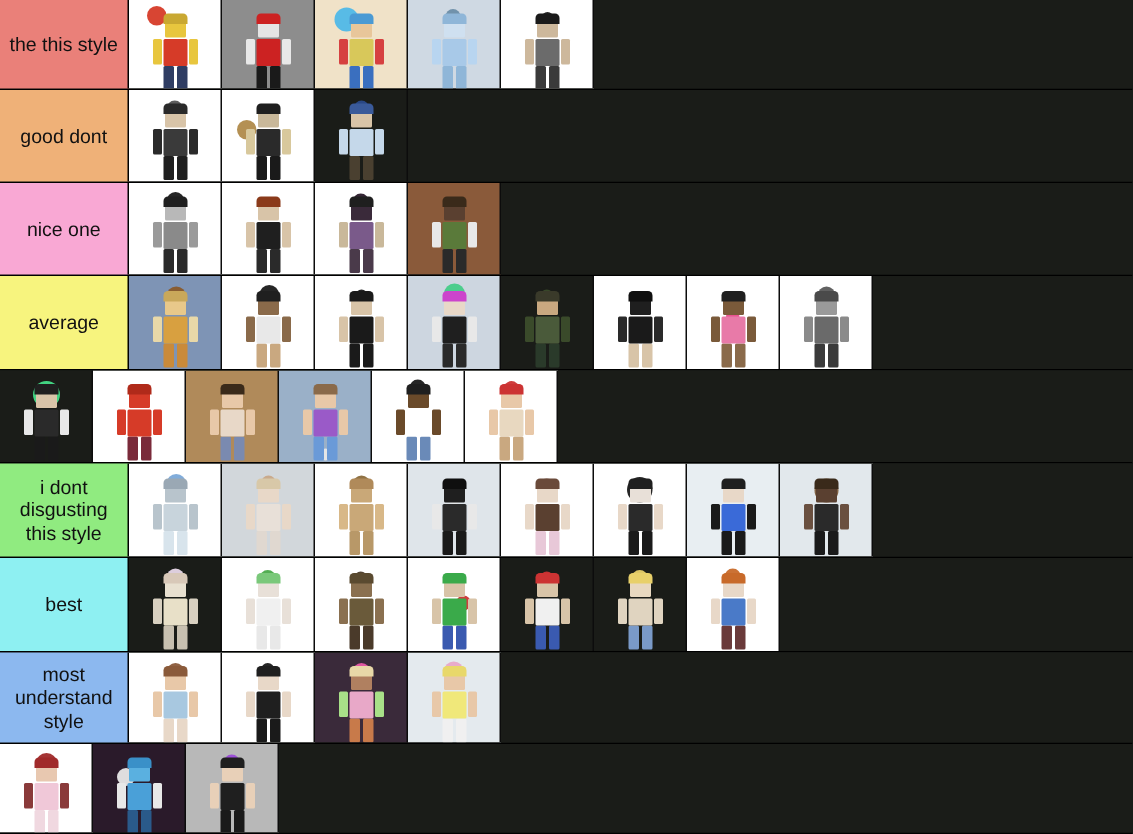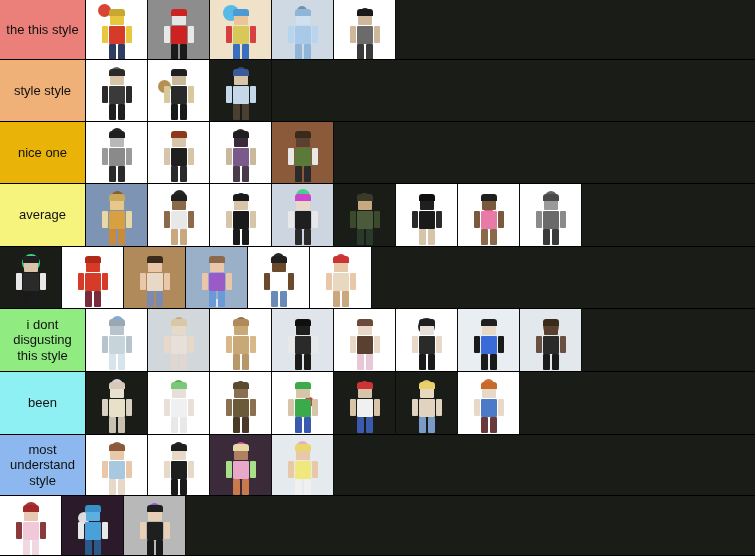--- a/index.html
+++ b/index.html
@@ -193,21 +193,21 @@
               <div class="fg-leg-l" style="background: rgb(58, 58, 58);"></div>
               <div class="fg-leg-r" style="background: rgb(58, 58, 58);"></div>
               <div class="fg-torso" style="background: rgb(107, 107, 107);"></div>
               <div class="fg-head" style="background: rgb(205, 184, 156);"></div>
               <div class="fg-hair" style="background: rgb(26, 26, 26);"></div>
             </div>
           </div>
         </div>
       </div>
       <div class="tier-row" style="height: 62px;">
-        <div class="tier-label" style="background: rgb(239, 177, 120);">style style</div>
+        <div class="tier-label" style="background: rgb(239, 177, 120);">good dont</div>
         <div class="tier-items">
           <div class="item" style="background: rgb(255, 255, 255);">
             <div class="figure">
               <div class="fg-acc" style="background: rgb(85, 85, 85); width: 11px; height: 11px; left: 11px; top: -5px;"></div>
               <div class="fg-arm-l" style="background: rgb(42, 42, 42);"></div>
               <div class="fg-arm-r" style="background: rgb(42, 42, 42);"></div>
               <div class="fg-leg-l" style="background: rgb(31, 31, 31);"></div>
               <div class="fg-leg-r" style="background: rgb(31, 31, 31);"></div>
               <div class="fg-torso" style="background: rgb(58, 58, 58);"></div>
               <div class="fg-head" style="background: rgb(216, 196, 168);"></div>
@@ -234,21 +234,21 @@
               <div class="fg-leg-l" style="background: rgb(74, 64, 48);"></div>
               <div class="fg-leg-r" style="background: rgb(74, 64, 48);"></div>
               <div class="fg-torso" style="background: rgb(197, 216, 234);"></div>
               <div class="fg-head" style="background: rgb(216, 196, 168);"></div>
               <div class="fg-hair" style="background: rgb(58, 90, 154);"></div>
             </div>
           </div>
         </div>
       </div>
       <div class="tier-row" style="height: 62px;">
-        <div class="tier-label" style="background: #eab308;">nice one</div>
+        <div class="tier-label" style="background: #f9a8d4;">nice one</div>
         <div class="tier-items">
           <div class="item" style="background: rgb(255, 255, 255);">
             <div class="figure">
               <div class="fg-acc" style="background: rgb(26, 26, 26); width: 12px; height: 12px; left: 11px; top: -6px;"></div>
               <div class="fg-arm-l" style="background: rgb(154, 154, 154);"></div>
               <div class="fg-arm-r" style="background: rgb(154, 154, 154);"></div>
               <div class="fg-leg-l" style="background: rgb(42, 42, 42);"></div>
               <div class="fg-leg-r" style="background: rgb(42, 42, 42);"></div>
               <div class="fg-torso" style="background: rgb(138, 138, 138);"></div>
               <div class="fg-head" style="background: rgb(184, 184, 184);"></div>
@@ -565,21 +565,21 @@
               <div class="fg-leg-l" style="background: rgb(26, 26, 26);"></div>
               <div class="fg-leg-r" style="background: rgb(26, 26, 26);"></div>
               <div class="fg-torso" style="background: rgb(42, 42, 42);"></div>
               <div class="fg-head" style="background: rgb(90, 64, 48);"></div>
               <div class="fg-hair" style="background: rgb(58, 42, 26);"></div>
             </div>
           </div>
         </div>
       </div>
       <div class="tier-row" style="height: 63px;">
-        <div class="tier-label" style="background: rgb(142, 240, 242);">been</div>
+        <div class="tier-label" style="background: rgb(142, 240, 242);">best</div>
         <div class="tier-items">
           <div class="item" style="background: rgb(26, 28, 24);">
             <div class="figure">
               <div class="fg-acc" style="background: rgb(232, 216, 232); width: 12px; height: 12px; left: 11px; top: -6px;"></div>
               <div class="fg-arm-l" style="background: rgb(216, 208, 192);"></div>
               <div class="fg-arm-r" style="background: rgb(216, 208, 192);"></div>
               <div class="fg-leg-l" style="background: rgb(200, 192, 176);"></div>
               <div class="fg-leg-r" style="background: rgb(200, 192, 176);"></div>
               <div class="fg-torso" style="background: rgb(232, 224, 200);"></div>
               <div class="fg-head" style="background: rgb(232, 224, 208);"></div>

